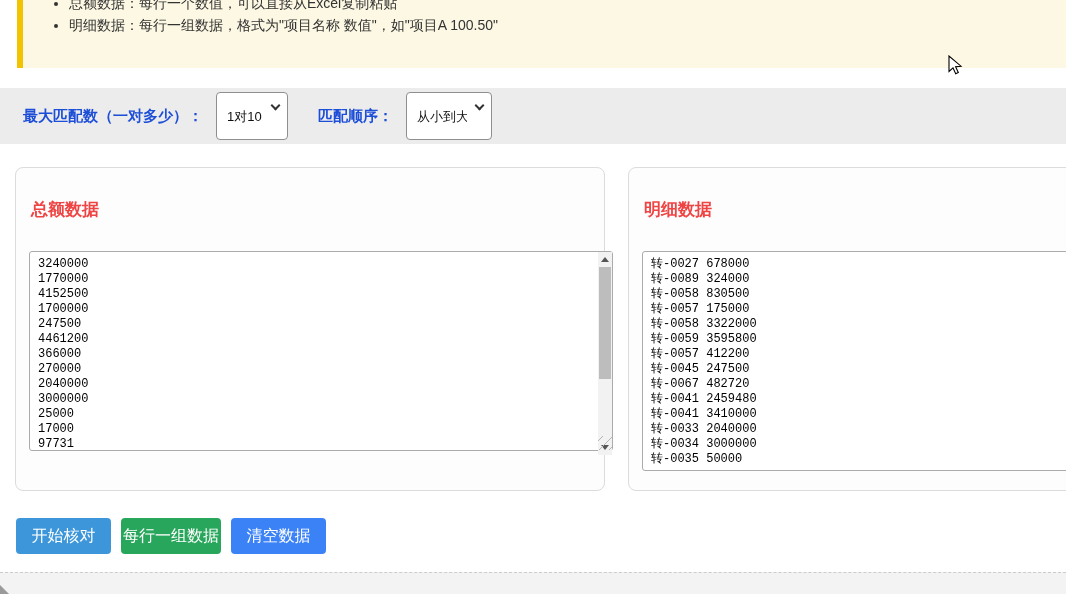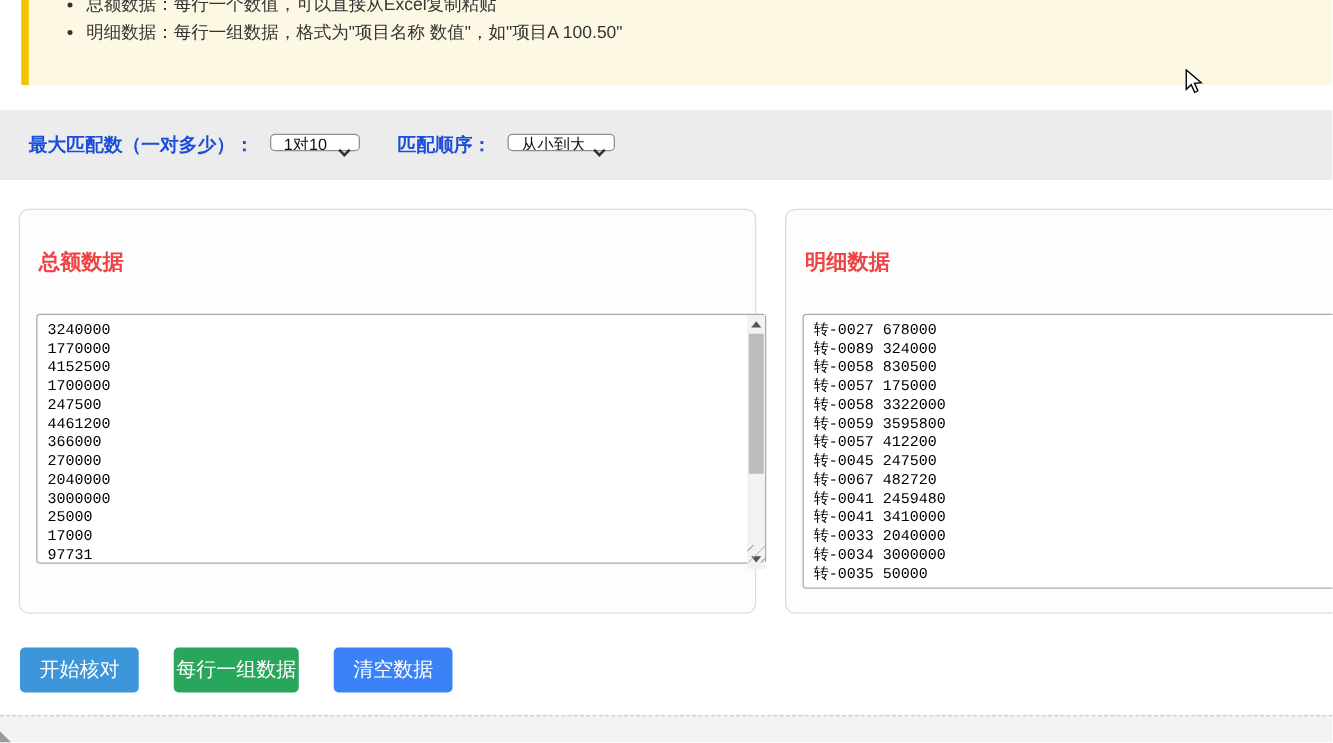--- a/index.html
+++ b/index.html
@@ -30,21 +30,21 @@
     left: 0; top: 88px;
     width: 1066px; height: 56px;
     background: #ececec;
     display: flex; align-items: center;
     padding-left: 23px;
   }
   .toolbar .tlabel { font-size: 15px; font-weight: 700; color: #1d4ed8; }
   .selwrap { position: relative; margin-left: 13px; }
   .selwrap select {
     -webkit-appearance: none; appearance: none;
-    height: 14px; border: 1px solid #8f8f8f; border-radius: 4px;
+    height: 48px; border: 1px solid #8f8f8f; border-radius: 4px;
     background: #fff; font-size: 13px; color: #111;
     padding: 0 24px 0 10px;
     font-family: "Liberation Sans", sans-serif;
   }
   .sel-narrow select { width: 72px; }
   .sel-wide select { width: 86px; }
   .chev {
     position: absolute; right: 9px; top: 10px;
     width: 7px; height: 7px;
     border-right: 2px solid #333; border-bottom: 2px solid #333;
@@ -103,21 +103,21 @@
     width: 12px; height: 112px;
     background: #bdbdbd;
   }
   .grip {
     position: absolute; right: 1px; bottom: 1px;
     width: 14px; height: 14px;
     background: repeating-linear-gradient(135deg, transparent 0 3px, #b5b5b5 3px 4px, transparent 4px 7px);
   }
 
   
-  .btnrow { position: absolute; left: 16px; top: 518px; display: flex; gap: 28px; align-items: center; }
+  .btnrow { position: absolute; left: 16px; top: 518px; display: flex; gap: 10px; align-items: center; }
   .btn {
     height: 36px; border: none; border-radius: 4px;
     color: #fff; font-size: 16px;
     font-family: "Liberation Sans", sans-serif;
     cursor: pointer;
   }
   .btn-start { width: 95px; background: #3c96d9; }
   .btn-export { width: 100px; background: #28a65b; }
   .btn-clear { width: 95px; background: #3b82f6; }
 

